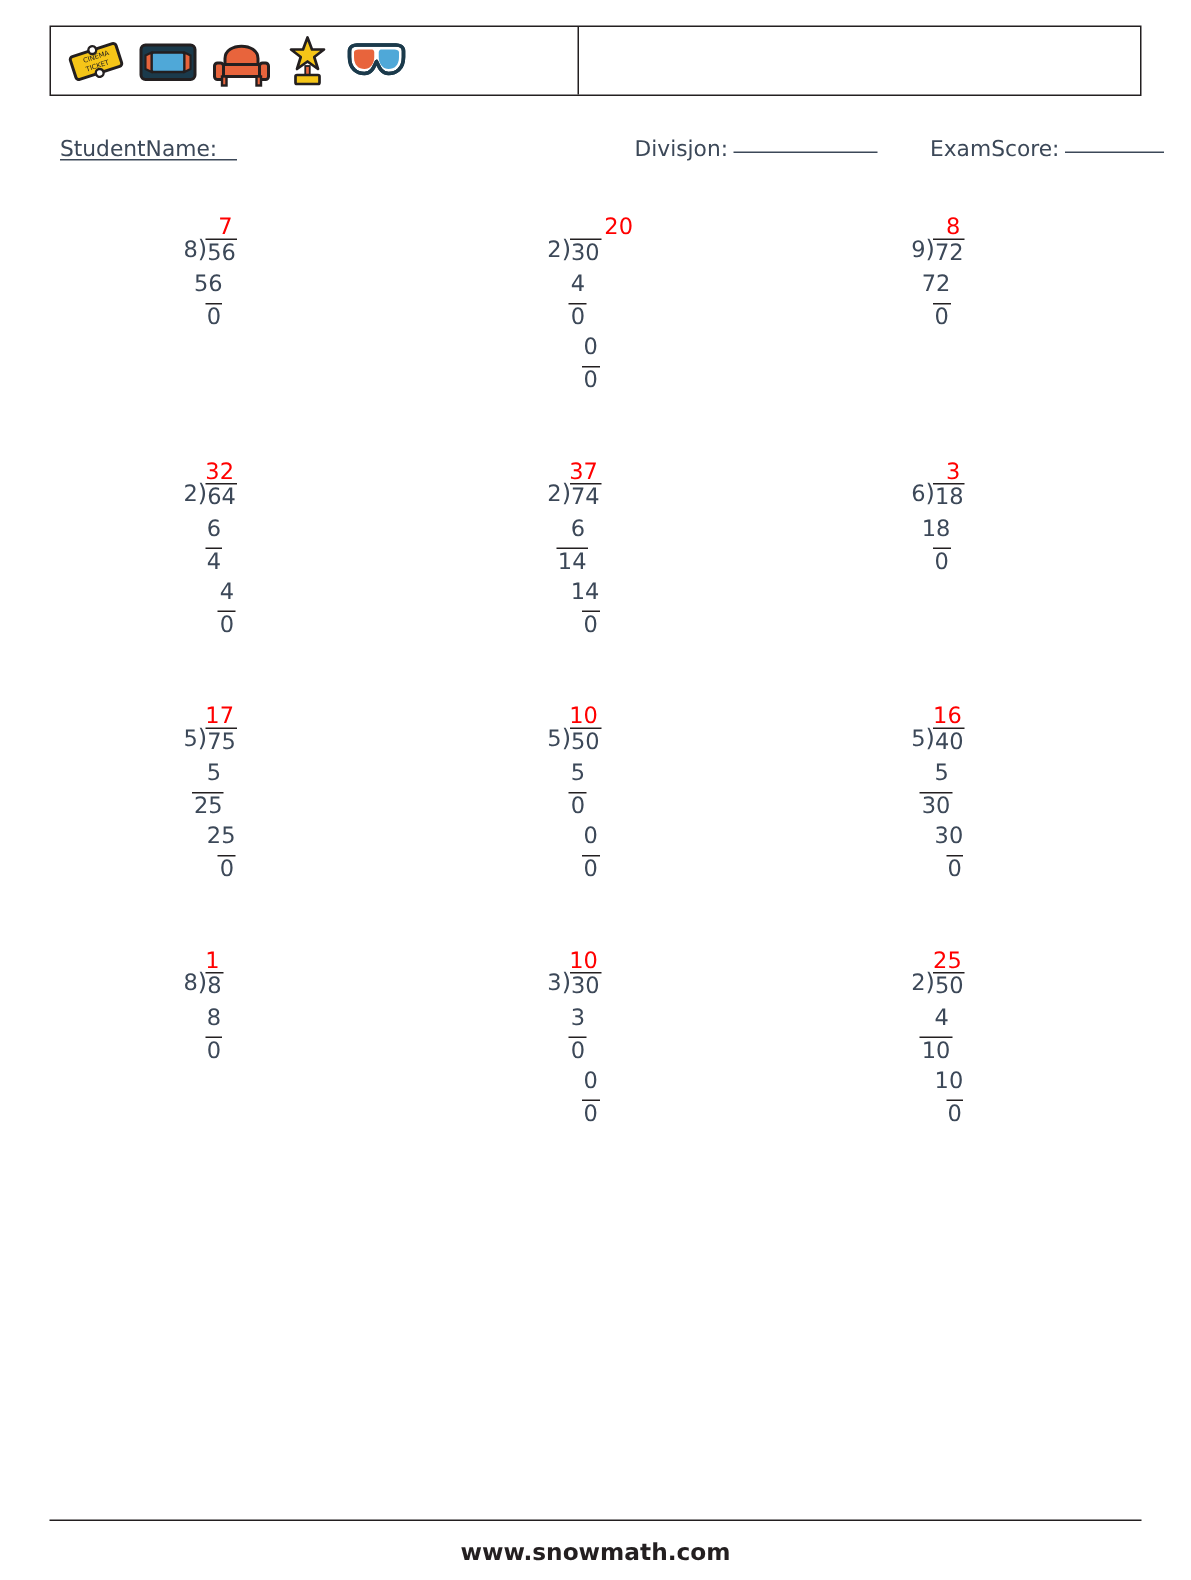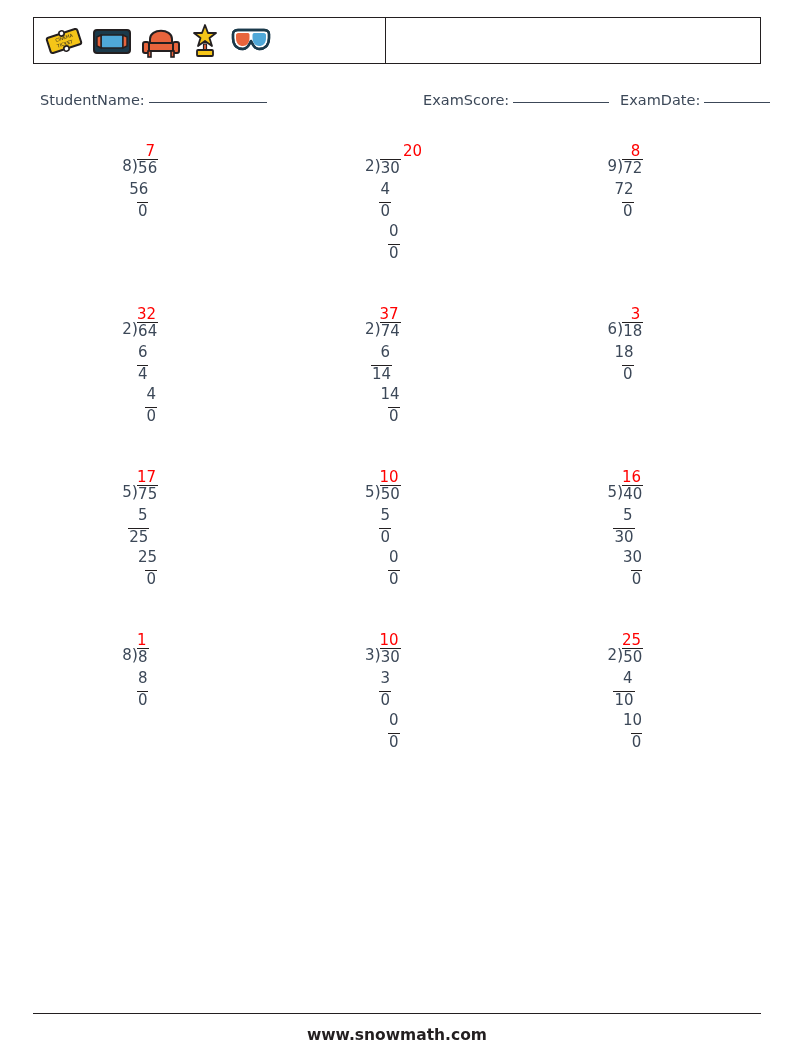--- a/index.html
+++ b/index.html
@@ -66,21 +66,21 @@
     display: flex;
     align-items: baseline;
   }
   .info-label { margin-right: 4px; }
   .blank-line {
     display: inline-block;
     border-bottom: 1.3px solid #3c4858;
     position: relative;
     top: -2px;
   }
-  #field-name  { left: 0px; }
+  #field-name  { left: 0px; flex-direction: column; }
   #field-date  { left: 383px; }
   #field-score { left: 580px; }
   #field-name .blank-line  { width: 118px; }
   #field-date .blank-line  { width: 96px; }
   #field-score .blank-line { width: 66px; }
 
   
   .problems {
     position: absolute;
     left: 33px;
@@ -233,27 +233,27 @@
 
   </div>
 </div>
 
 <div class="info-row">
   <div class="info-field" id="field-name">
     <span class="info-label">StudentName:</span>
     <span class="blank-line"></span>
   </div>
   <div class="info-field" id="field-date">
+    <span class="info-label">Divisjon:</span>
+    <span class="blank-line"></span>
+  </div>
+  <div class="info-field" id="field-score">
     <span class="info-label">ExamScore:</span>
     <span class="blank-line"></span>
   </div>
-  <div class="info-field" id="field-score">
-    <span class="info-label">ExamDate:</span>
-    <span class="blank-line"></span>
-  </div>
 </div>
 
 <div class="problems" id="problems-grid">
     <div class="prob-row">
       <div class="prob-cell">
         <div class="division">
           <div class="quot-line">
             <div class="quot" style="margin-left: 51.2px;">7</div>
           </div>
           <div class="dividend-line">

